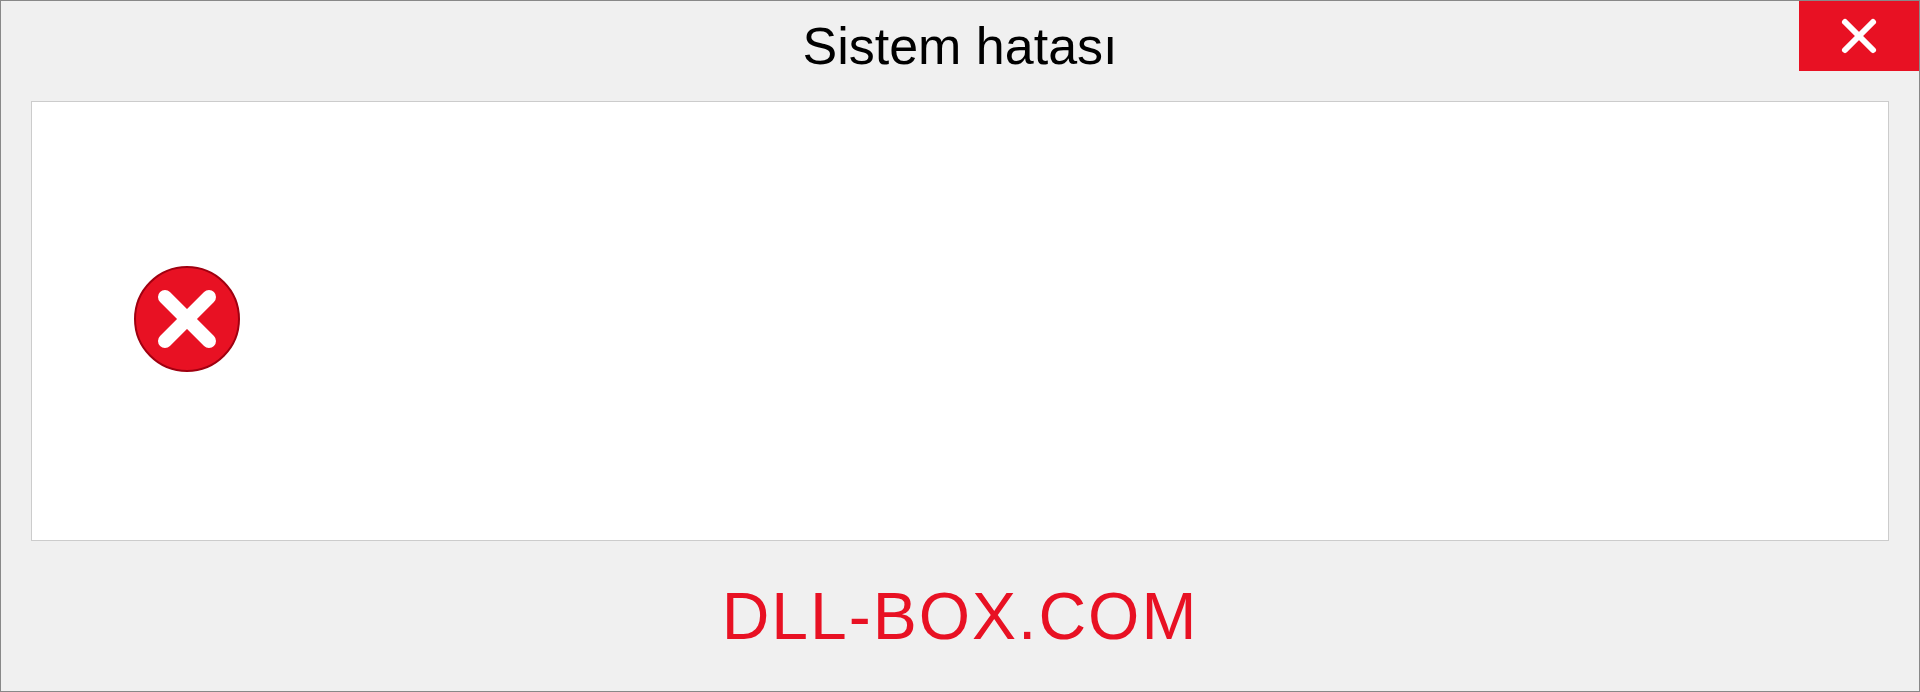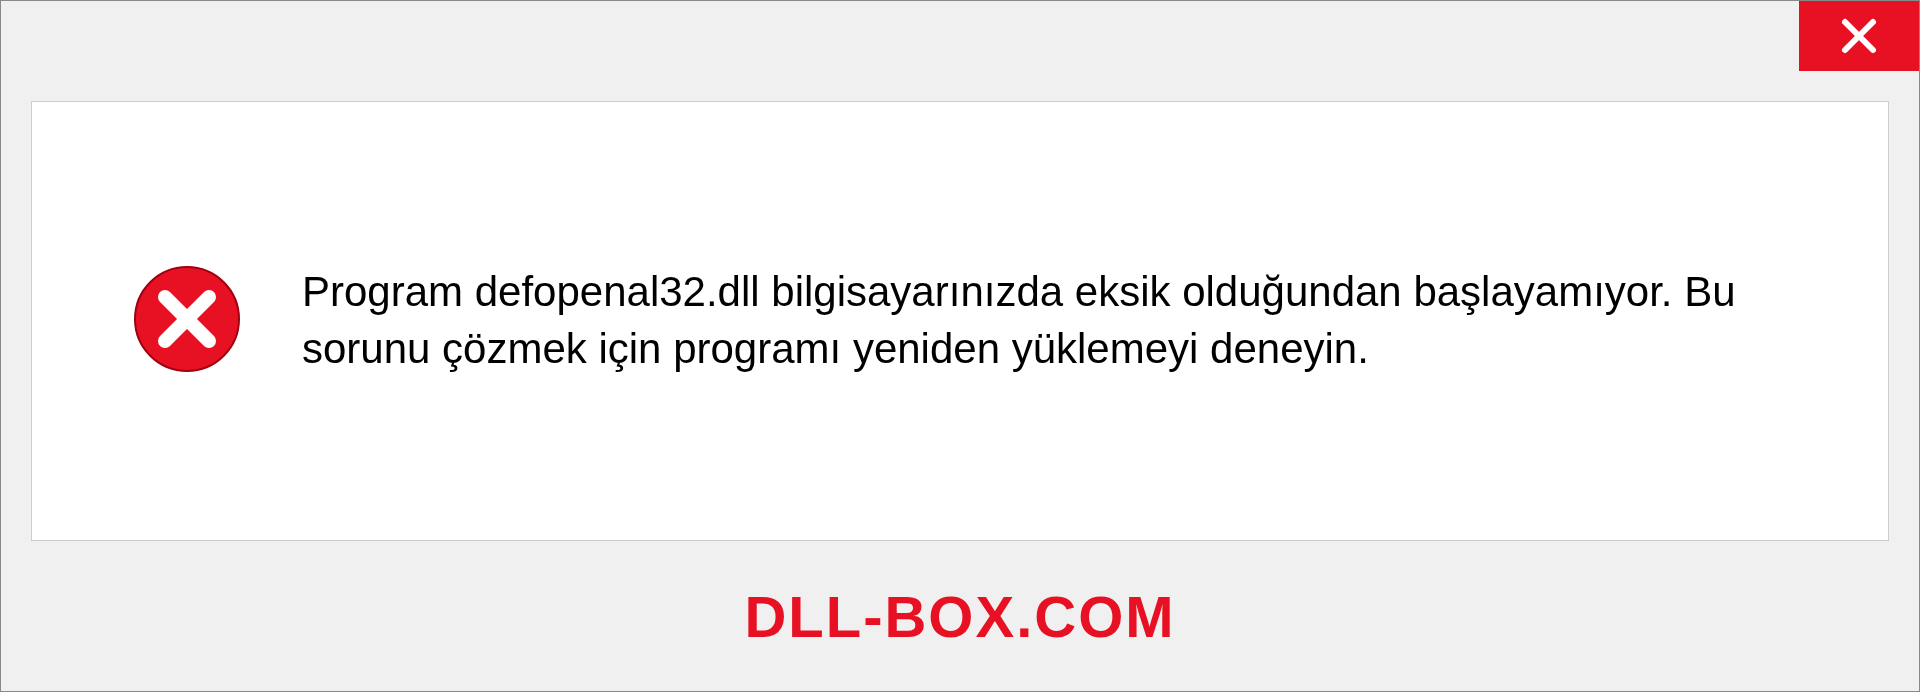--- a/index.html
+++ b/index.html
@@ -72,22 +72,22 @@
       display: flex;
       align-items: center;
       justify-content: flex-end;
       padding: 0 40px 20px 40px;
       position: relative;
     }
     .watermark {
       position: absolute;
       left: 50%;
       transform: translateX(-50%);
-      font-size: 58px;
-      font-weight: 700;
+      font-size: 66px;
+      font-weight: 400;
       color: #e81123;
       letter-spacing: 2px;
       font-family: Arial, sans-serif;
     }
     .ok-btn {
       width: 310px;
       height: 80px;
       background: #e1e1e1;
       border: 2px solid #888;
       font-size: 42px;
@@ -97,36 +97,36 @@
       cursor: pointer;
       color: #000;
     }
   </style>
 </head>
 <body>
 
 <div class="dialog">
 
   <div class="titlebar">
+    <span class="title-text">Sistem hatası</span>
     <div class="close-btn">
       <svg width="40" height="40" viewBox="0 0 40 40">
         <line x1="6" y1="6" x2="34" y2="34" stroke="#ffffff" stroke-width="6" stroke-linecap="round"></line>
         <line x1="34" y1="6" x2="6" y2="34" stroke="#ffffff" stroke-width="6" stroke-linecap="round"></line>
       </svg>
     </div>
   </div>
 
   <div class="content-panel">
     <div class="error-icon-wrap">
       <svg width="110" height="110" viewBox="0 0 110 110">
         <circle cx="55" cy="55" r="52" fill="#e81123" stroke="#a00010" stroke-width="2"></circle>
         <line x1="33" y1="33" x2="77" y2="77" stroke="#ffffff" stroke-width="14" stroke-linecap="round"></line>
         <line x1="77" y1="33" x2="33" y2="77" stroke="#ffffff" stroke-width="14" stroke-linecap="round"></line>
       </svg>
     </div>
-    <div class="message-text">Program defopenal32.dll bilgisayarınızda eksik olduğundan başlayamıyor. Bu sorunu çözmek için programı yeniden yüklemeyi deneyin.</div>
   </div>
 
   <div class="footer">
     <div class="watermark">DLL-BOX.COM</div>
   </div>
 
 </div>
 
 </body></html>

